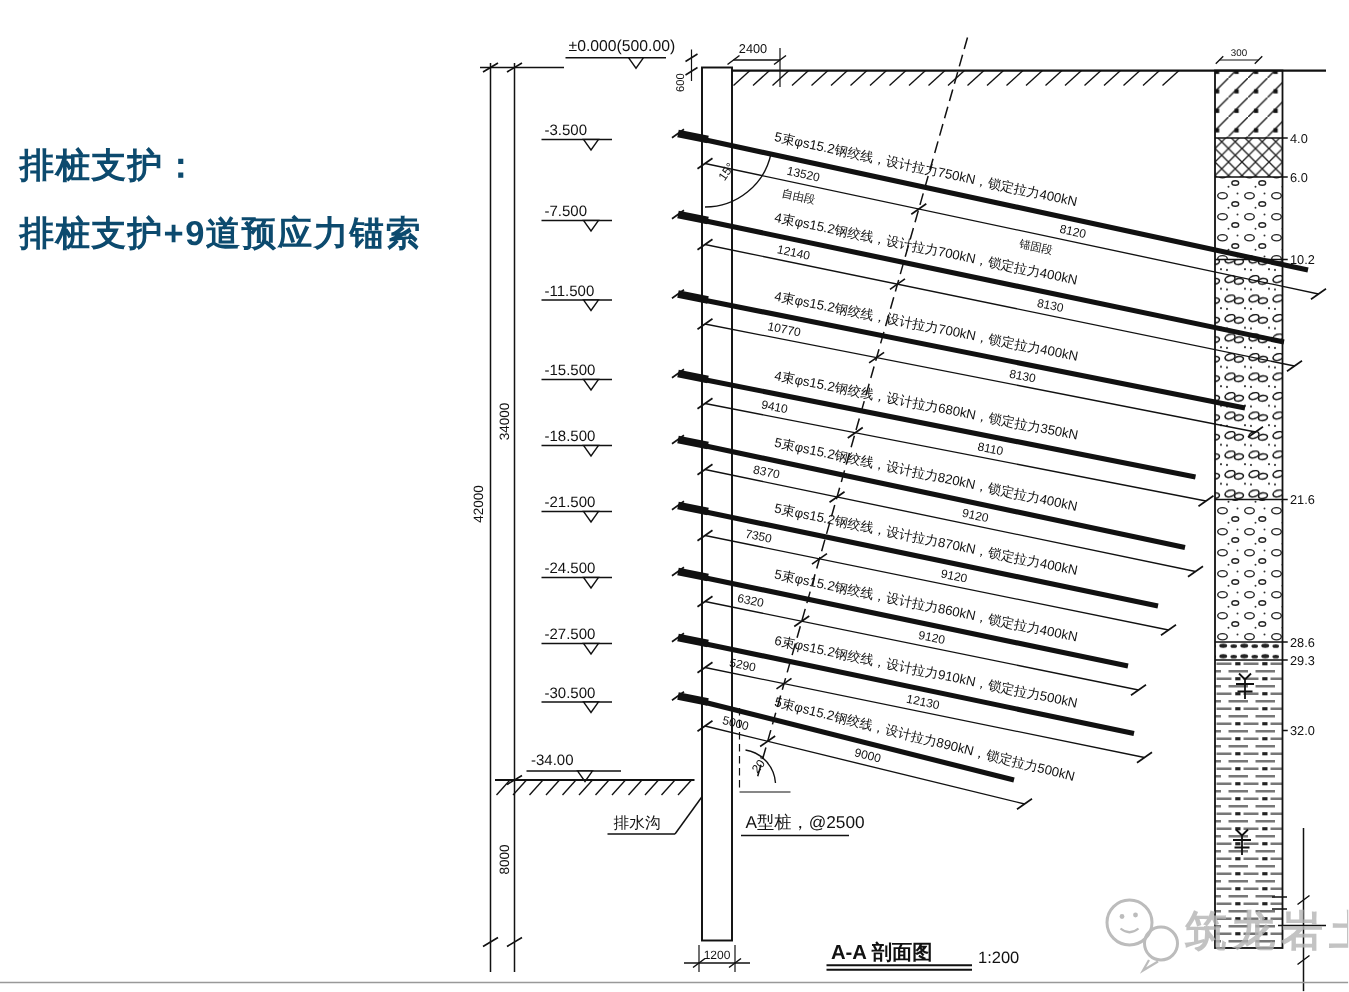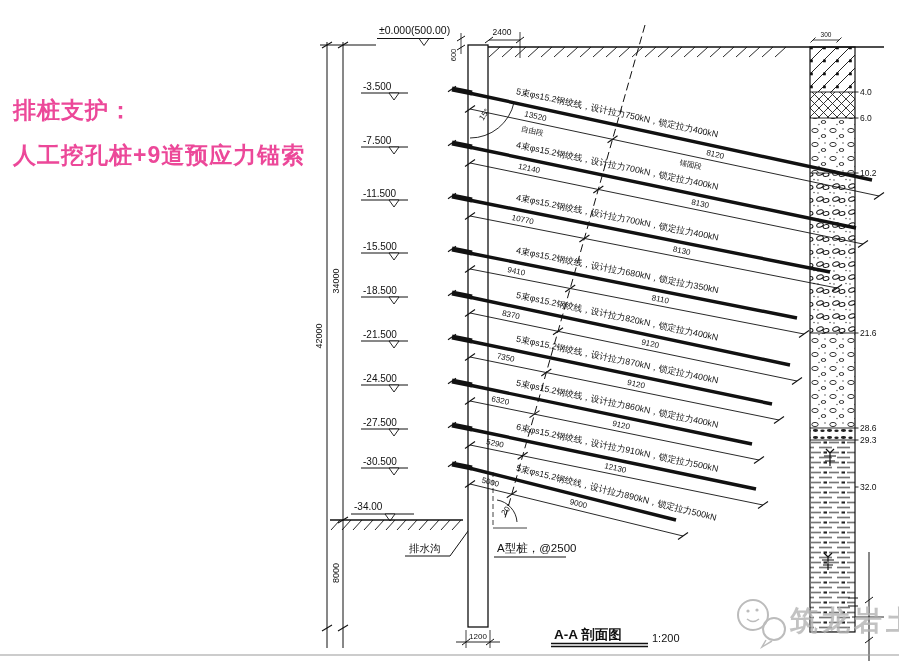--- a/index.html
+++ b/index.html
@@ -1,30 +1,30 @@
 <!DOCTYPE html>
 <html><head>
 <meta charset="utf-8">
 <style>
   html,body{margin:0;padding:0;background:#fff;}
   .stage{position:relative;width:899px;height:661px;background:#fff;overflow:hidden;
          font-family:"Liberation Sans",sans-serif;}
-  .note{position:absolute;left:13px;top:88px;font-size:23px;font-weight:700;color:#ec4899;
+  .note{position:absolute;left:13px;top:88px;font-size:23px;font-weight:700;color:#0c4a6e;
         line-height:1.95;letter-spacing:1px;font-family:"Liberation Sans",sans-serif;}
   svg text{font-family:"Liberation Sans",sans-serif;fill:#111;}
   .wm-text{fill:#b4b4b4;opacity:.8;font-weight:700;letter-spacing:4px;}
 </style>
 </head>
 <body>
 
 <div class="stage">
 
   <div class="note">
     <div>排桩支护：</div>
-    <div>人工挖孔桩+9道预应力锚索</div>
+    <div>排桩支护+9道预应力锚索</div>
   </div>
 
   <svg id="dwg" width="899" height="661" viewBox="0 0 899 661">
     <defs>
       <pattern id="pFill" width="13" height="13" patternUnits="userSpaceOnUse">
         <path d="M0,13 L13,0" stroke="#222" stroke-width="1" fill="none"></path>
         <rect x="4" y="7.5" width="2.8" height="2.8" fill="#111"></rect>
       </pattern>
       <pattern id="pCross" width="9" height="9" patternUnits="userSpaceOnUse">
         <path d="M0,9 L9,0 M0,0 L9,9" stroke="#222" stroke-width="0.9" fill="none"></path>

